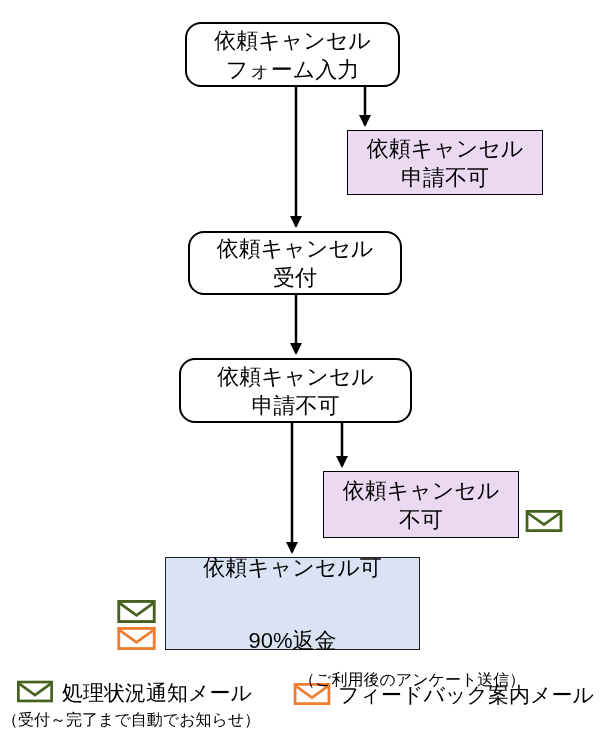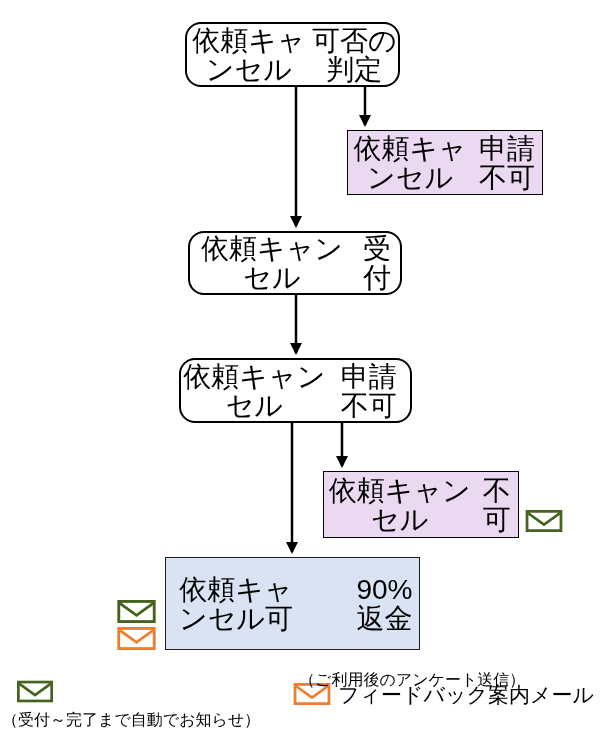--- a/index.html
+++ b/index.html
@@ -4,22 +4,22 @@
 <style>
   html,body { margin:0; padding:0; background:#ffffff; }
   #stage {
     position:relative; width:600px; height:756px;
     background:#ffffff; overflow:hidden;
     font-family:"Liberation Sans","DejaVu Sans",sans-serif;
     color:#000000;
   }
   .node {
     position:absolute; box-sizing:border-box;
-    display:flex; flex-direction:row; align-items:center; justify-content:center;
-    text-align:center; font-size:28px; line-height:29px; color:#000;
+    display:flex; flex-direction:column; align-items:center; justify-content:center;
+    text-align:center; font-size:22px; line-height:29px; color:#000;
   }
   .rounded {
     background:#ffffff; border:2.5px solid #000000; border-radius:16px;
   }
   .rect-purple {
     background:#EBD9F2; border:1.8px solid #000000;
   }
   .rect-blue {
     background:#DAE3F3; border:1.8px solid #1f1f1f;gap:44px;
   }
@@ -61,21 +61,21 @@
     </defs>
     <line x1="296" y1="86" x2="296" y2="226" stroke="#000" stroke-width="2.5" marker-end="url(#arrowhead)"></line>
     <line x1="365" y1="86" x2="365" y2="125" stroke="#000" stroke-width="2.5" marker-end="url(#arrowhead)"></line>
     <line x1="296" y1="294" x2="296" y2="353" stroke="#000" stroke-width="2.5" marker-end="url(#arrowhead)"></line>
     <line x1="292" y1="422" x2="292" y2="552" stroke="#000" stroke-width="2.5" marker-end="url(#arrowhead)"></line>
     <line x1="342" y1="422" x2="342" y2="466" stroke="#000" stroke-width="2.5" marker-end="url(#arrowhead)"></line>
   </svg>
 
   <div class="node rounded" id="node-form">
     <span>依頼キャンセル</span>
-    <span>可否の判定</span>
+    <span>フォーム入力</span>
   </div>
 
   <div class="node rect-purple" id="node-reject-apply">
     <span>依頼キャンセル</span>
     <span>申請不可</span>
   </div>
 
   <div class="node rounded" id="node-accept">
     <span>依頼キャンセル</span>
     <span>受付</span>
@@ -108,20 +108,21 @@
 
   <svg class="envelope env-orange" id="env-approve-orange" viewBox="0 0 40 24" xmlns="http://www.w3.org/2000/svg">
     <rect x="1.5" y="1.5" width="37" height="21" fill="#ffffff" stroke="currentColor" stroke-width="3"></rect>
     <polyline points="2,3 20,16 38,3" fill="none" stroke="currentColor" stroke-width="3"></polyline>
   </svg>
 
   <svg class="envelope env-green" id="env-legend-green" viewBox="0 0 40 24" xmlns="http://www.w3.org/2000/svg">
     <rect x="1.5" y="1.5" width="37" height="21" fill="#ffffff" stroke="currentColor" stroke-width="3"></rect>
     <polyline points="2,3 20,16 38,3" fill="none" stroke="currentColor" stroke-width="3"></polyline>
   </svg>
+  <span class="legend-label" id="legend-label-1">処理状況通知メール</span>
   <span class="legend-note" id="legend-note-1">（受付～完了まで自動でお知らせ）</span>
 
   <svg class="envelope env-orange" id="env-legend-orange" viewBox="0 0 40 24" xmlns="http://www.w3.org/2000/svg">
     <rect x="1.5" y="1.5" width="37" height="21" fill="#ffffff" stroke="currentColor" stroke-width="3"></rect>
     <polyline points="2,3 20,16 38,3" fill="none" stroke="currentColor" stroke-width="3"></polyline>
   </svg>
   <span class="legend-label" id="legend-label-2">フィードバック案内メール</span>
   <span class="legend-note" id="legend-note-2">（ご利用後のアンケート送信）</span>
 
 </div>

